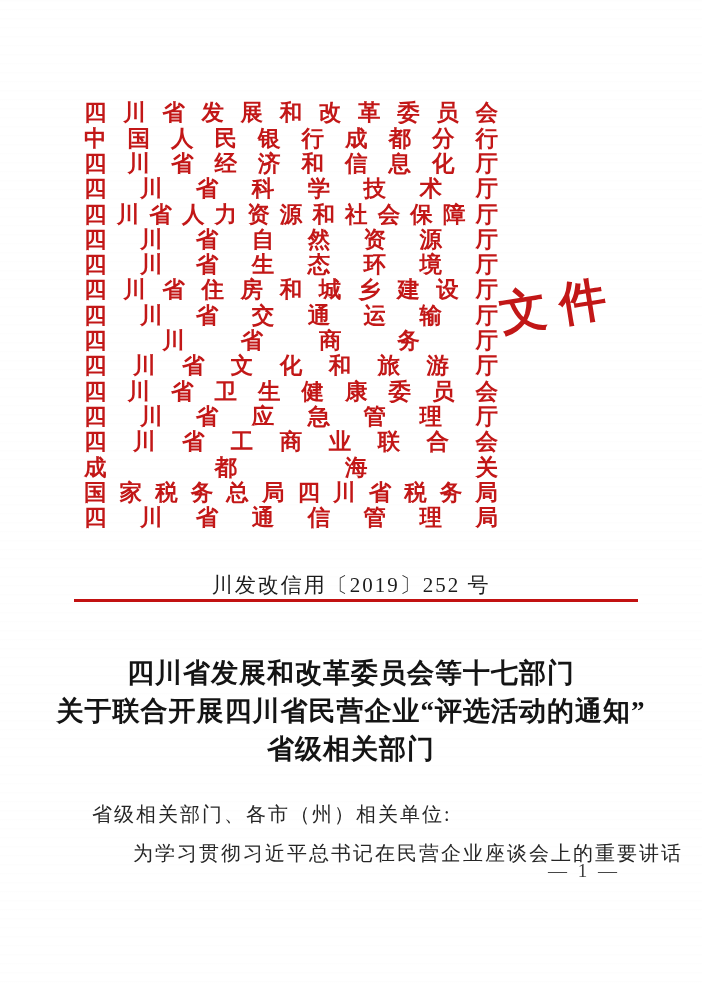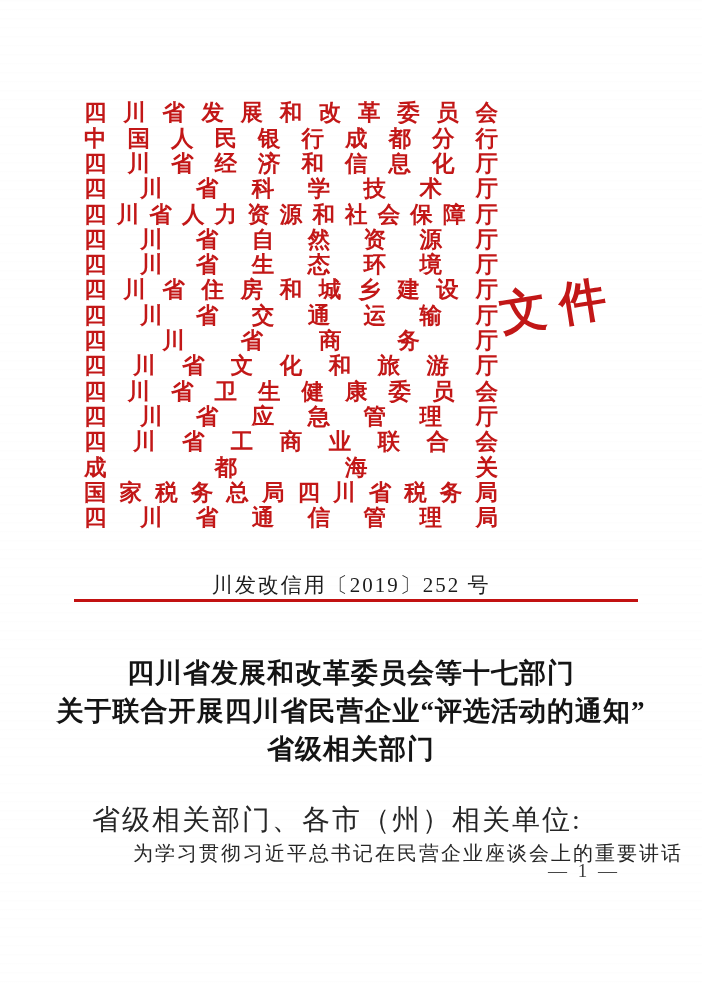--- a/index.html
+++ b/index.html
@@ -86,21 +86,21 @@
     font-size: 27px;
     line-height: 38px;
     letter-spacing: 1px;
   }
 
   
   .salutation {
     position: absolute;
     top: 801px;
     left: 92px;
-    font-size: 28px;
+    font-size: 20px;
     letter-spacing: 2px;
     color: #262626;
   }
   .paragraph {
     position: absolute;
     top: 840px;
     left: 133px;
     font-size: 20px;
     letter-spacing: 2px;
     color: #262626;

